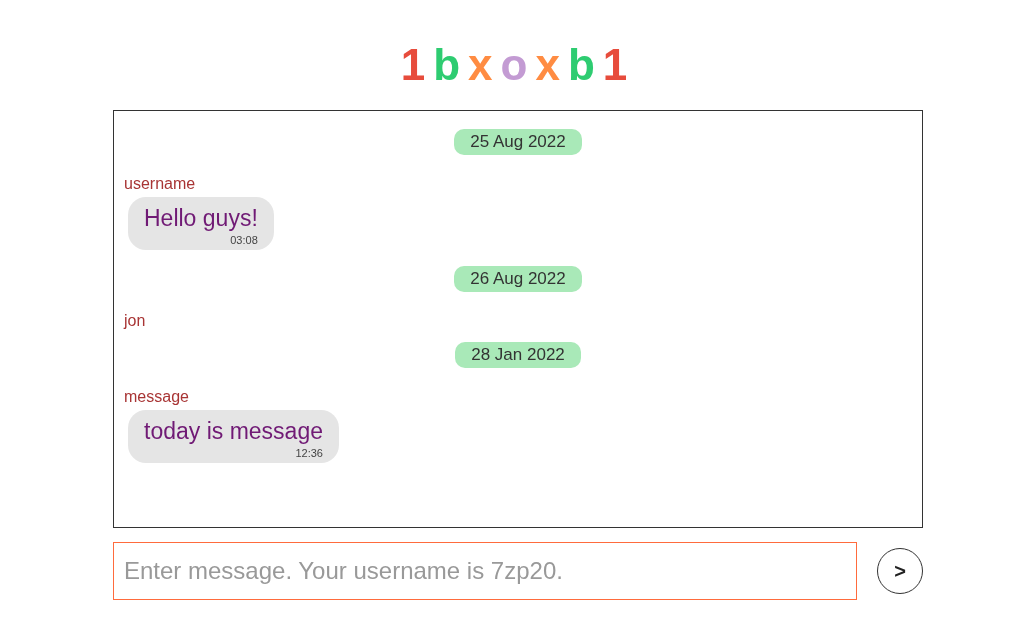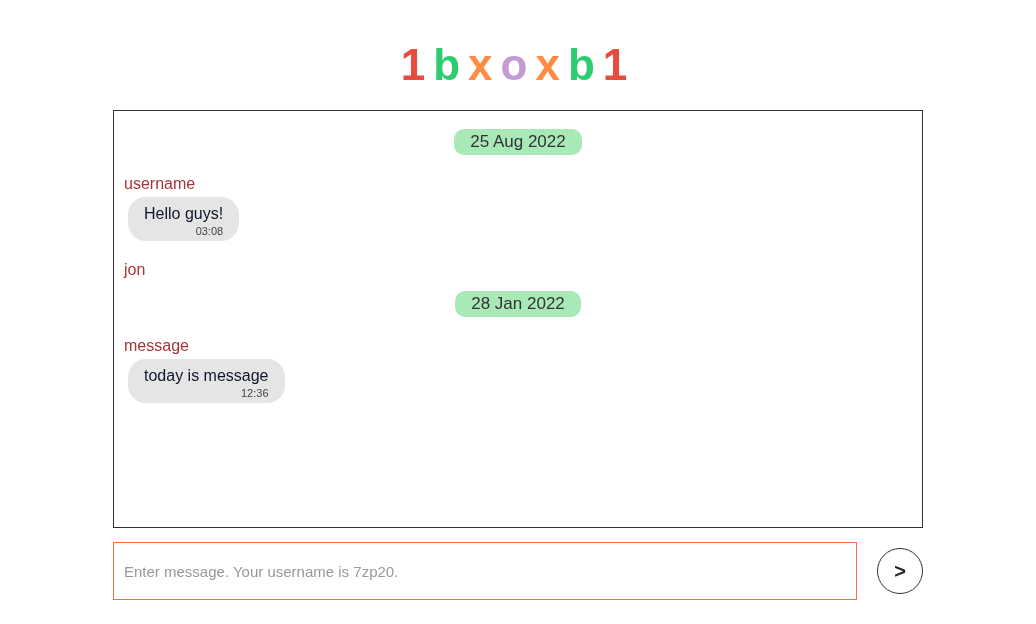--- a/index.html
+++ b/index.html
@@ -54,41 +54,41 @@
     }
     .message-bubble {
       background: #e5e5e5;
       border-radius: 18px;
       padding: 8px 16px 4px 16px;
       display: inline-block;
       margin-bottom: 8px;
       margin-left: 6px;
     }
     .message-text {
-      font-size: 16px;
-      color: #0f172a;
+      font-size: 23px;
+      color: #701a75;
     }
     .message-time {
       font-size: 11px;
       color: #444;
       text-align: right;
       margin-top: 2px;
     }
     .input-row {
       width: 810px;
       margin: 14px auto 0 auto;
       display: flex;
       align-items: center;
       gap: 20px;
     }
     .message-input {
       flex: 1;
       border: 1px solid #ff6b3d;
       padding: 28px 10px;
-      font-size: 15px;
+      font-size: 24px;
       color: #888;
       outline: none;
       font-family: inherit;
       height: 50px;
     }
     .message-input::placeholder {
       color: #999;
     }
     .send-button {
       width: 46px;
@@ -116,20 +116,21 @@
   </style>
 </head>
 <body>
 
 <div class="logo"><span style="color: rgb(231, 76, 60);">1</span><span style="color: rgb(46, 204, 113);">b</span><span style="color: rgb(255, 140, 66);">x</span><span style="color: rgb(195, 155, 211);">o</span><span style="color: rgb(255, 140, 66);">x</span><span style="color: rgb(46, 204, 113);">b</span><span style="color: rgb(231, 76, 60);">1</span></div>
 
 <div class="messages-container">
     <div class="date-row"><div class="date-badge">25 Aug 2022</div></div>
     <div class="username">username</div>
     <div><div class="message-bubble"><div class="message-text">Hello guys!</div><div class="message-time">03:08</div></div></div>
+    <div class="date-row"><div class="date-badge">26 Aug 2022</div></div>
     <div class="username">jon</div>
     <div class="date-row"><div class="date-badge">28 Jan 2022</div></div>
     <div class="username">message</div>
     <div><div class="message-bubble"><div class="message-text">today is message</div><div class="message-time">12:36</div></div></div>
   </div>
 
 <div class="input-row">
   <input type="text" class="message-input" placeholder="Enter message. Your username is 7zp20." style="">
   <button class="send-button">&gt;</button>
 </div>

